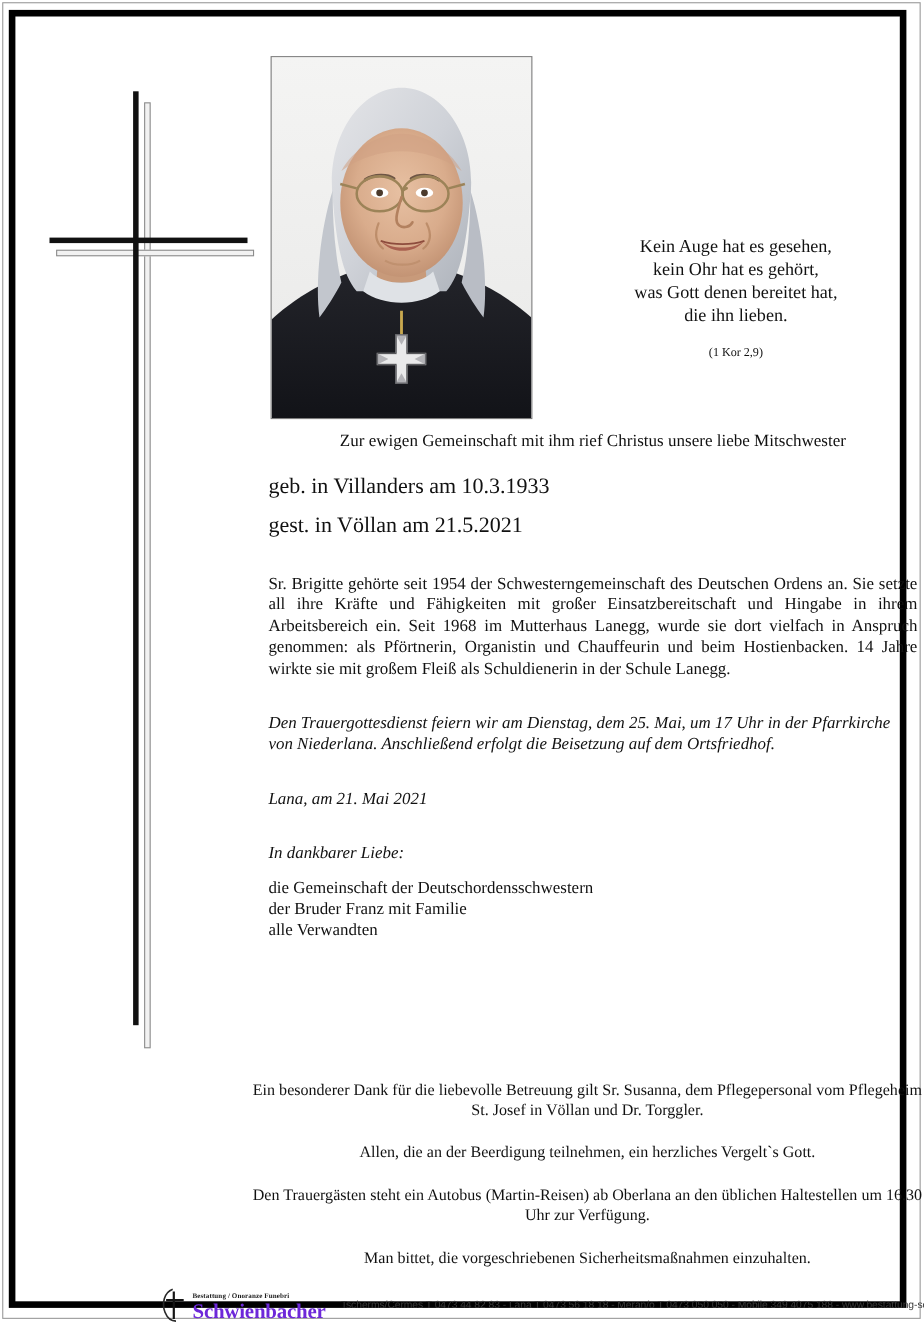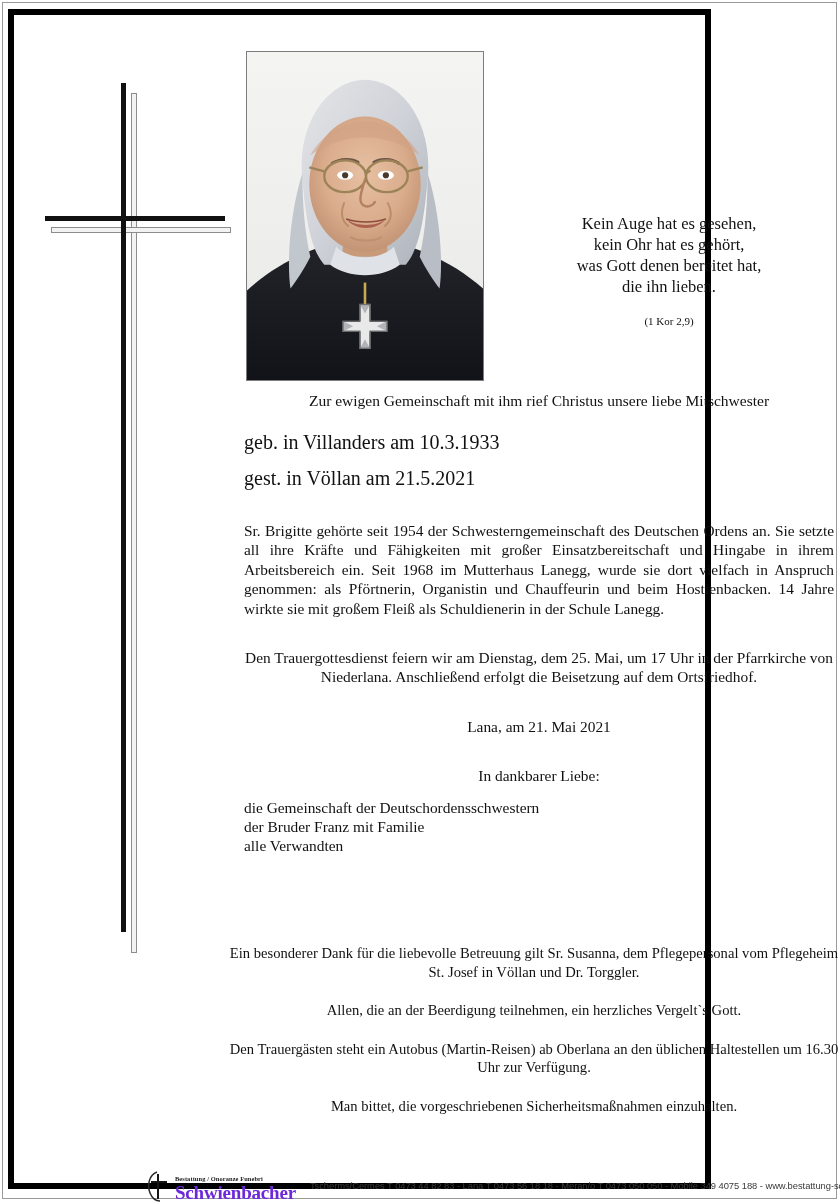--- a/index.html
+++ b/index.html
@@ -28,21 +28,21 @@
     top: 2px;
     width: 835px;
     height: 1197px;
     border: 1px solid #9a9a9a;
     box-sizing: border-box;
   }
   .frame {
     position: absolute;
     left: 8px;
     top: 9px;
-    width: 703px;
+    width: 816px;
     height: 1180px;
     border: 6px solid #000000;
     box-sizing: border-box;
     background: #ffffff;
   }
 
   
   .cross-wrap {
     position: absolute;
     left: 0; top: 0;
@@ -142,35 +142,35 @@
   }
   .birth { margin-top: 18px; }
   .death { margin-top: 10px; }
 
   .para {
     margin-top: 30px;
     font-size: 15.4px;
     line-height: 19.4px;
     text-align: justify;
   }
-  .para.left { text-align: center; }
+  .para.left { text-align: left; font-style: italic; }
   .para.tight { margin-top: 0; }
 
   .lines-block {
     margin-top: 12px;
     font-size: 15.4px;
     line-height: 19.4px;
     text-align: left;
   }
 
   
   .notes {
     position: absolute;
     left: 215px;
-    top: 929px;
+    top: 967px;
     width: 610px;
     text-align: center;
   }
   .note {
     font-size: 14.6px;
     line-height: 18.6px;
     margin-bottom: 20px;
   }
   .note:last-child { margin-bottom: 0; }
 

